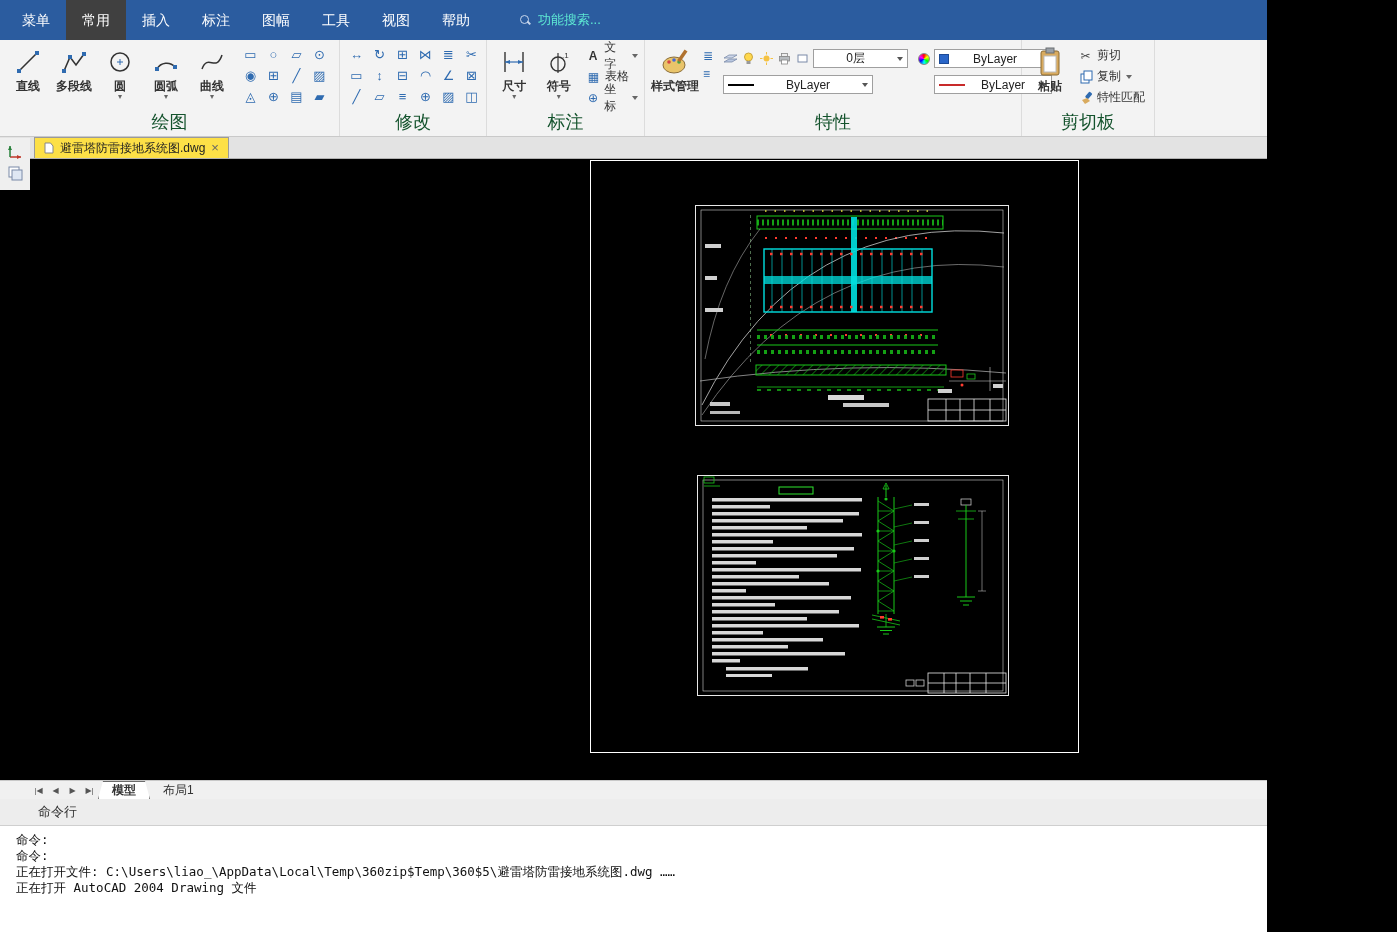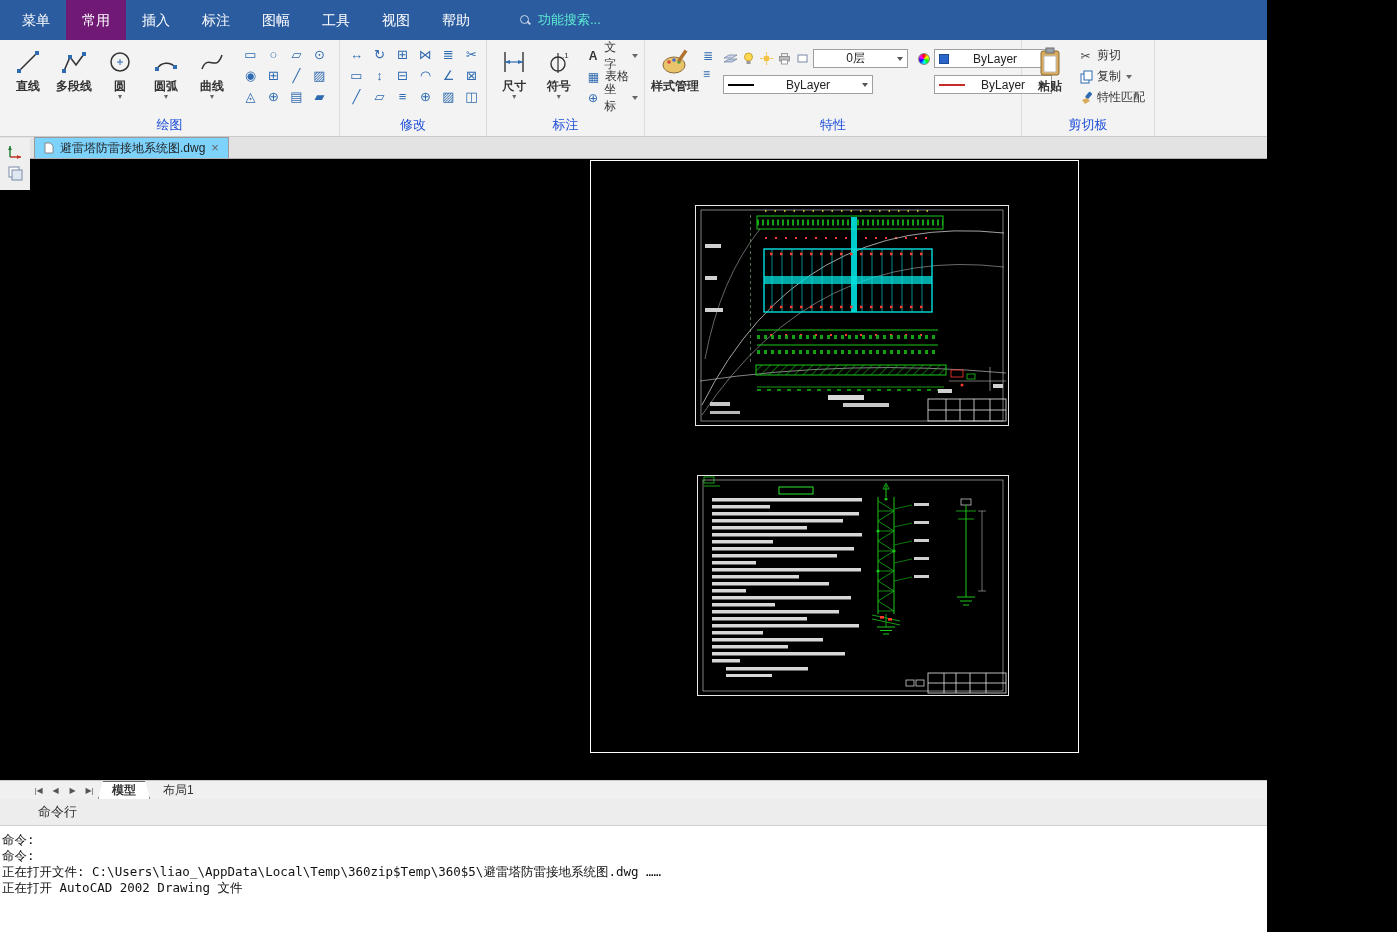--- a/index.html
+++ b/index.html
@@ -4,34 +4,34 @@
 <style>
   * { margin:0; padding:0; box-sizing:border-box; }
   html,body { width:1397px; height:932px; overflow:hidden; background:#000;
               font-family:"Liberation Sans","DejaVu Sans",sans-serif; }
   .app { position:relative; width:1267px; height:932px; background:#f3f3f3; }
 
   
   .menubar { position:absolute; top:0; left:0; right:0; height:40px; background:#2b5c9f;
              display:flex; align-items:center; padding-left:6px; }
   .menu-item { color:#fff; font-size:14px; height:40px; line-height:40px; padding:0 16px; cursor:default; }
-  .menu-item.active { background:#701a75; }
+  .menu-item.active { background:#404040; }
   .menu-search { display:flex; align-items:center; gap:7px; margin-left:34px; color:#5eead4; font-size:13px; }
   .mag { position:relative; width:11px; height:11px; display:inline-block; }
   .mag::before { content:""; position:absolute; top:0; left:0; width:7px; height:7px;
                  border:1.5px solid #c9d7ec; border-radius:50%; }
   .mag::after { content:""; position:absolute; left:7px; top:7px; width:4px; height:1.5px;
                 background:#c9d7ec; transform:rotate(45deg); }
 
   
   .ribbon { position:absolute; top:40px; left:0; right:0; height:97px; background:#f3f3f3;
             border-bottom:1px solid #c9c9c9; display:flex; }
   .rgroup { position:relative; height:100%; border-right:1px solid #dcdcdc; flex:none; }
   .rgroup-label { position:absolute; bottom:2px; left:0; right:0; text-align:center;
-                  font-size:13px; color:#1d4ed8; }
+                  font-size:18px; color:#14532d; }
   .rgroup-content { display:flex; align-items:flex-start; padding:5px 6px 18px 6px; height:100%; gap:2px; }
   .btool { width:44px; display:flex; flex-direction:column; align-items:center; font-size:12px;
            color:#333; cursor:default; }
   .btool .ticon { height:34px; display:flex; align-items:center; justify-content:center; }
   .btool .tlabel { line-height:14px; white-space:nowrap;font-weight:bold; }
   .btool.arrow::after { content:"▾"; font-size:8px; color:#666; line-height:8px; }
   .sgrid { display:grid; grid-auto-rows:21px; align-content:start; margin-left:4px; }
   .sgrid.cols4 { grid-template-columns:repeat(4,23px); }
   .sgrid.cols6 { grid-template-columns:repeat(6,23px); }
   .sicon { width:21px; height:19px; display:flex; align-items:center; justify-content:center;
@@ -54,21 +54,21 @@
   .sw.sq-blue { width:10px; height:10px; background:#2a66c8; border:1px solid #1c4a96; }
   .sw.line-black { width:26px; height:2px; background:#000; }
   .sw.line-red { width:26px; height:2px; background:#c82a2a; }
   .mini { width:15px; height:15px; display:flex; align-items:center; justify-content:center; }
   .wheel { width:12px; height:12px; border-radius:50%;
            background:conic-gradient(#f00,#ff0,#0f0,#0ff,#00f,#f0f,#f00); border:1px solid #888; }
 
   
   .doctabs { position:absolute; top:137px; left:0; right:0; height:22px; background:#e3e3e3;
              border-bottom:1px solid #b1b1b1; display:flex; align-items:flex-end; padding-left:34px; }
-  .doctab { height:21px; background:#7dd3fc; border:1px solid #9a9a9a; border-bottom:none;
+  .doctab { height:21px; background:#fde047; border:1px solid #9a9a9a; border-bottom:none;
             display:flex; align-items:center; gap:6px; padding:0 9px; font-size:12px; color:#222; }
   .doctab .close { color:#666; font-size:13px; line-height:12px; cursor:default; }
 
   
   .sidebar { position:absolute; top:138px; left:0; width:30px; height:52px; background:#efefef;
              z-index:5; display:flex; flex-direction:column; align-items:center; gap:5px; padding-top:5px; }
 
   
   .canvas { position:absolute; top:159px; left:0; width:1397px; height:621px; background:#000; }
   .canvas svg { display:block; }
@@ -81,21 +81,21 @@
             cursor:default; }
   .laytab.active { background:#fff; border:1px solid #6b6b6b; border-bottom:none; font-weight:bold;
                    clip-path:polygon(5px 0, calc(100% - 5px) 0, 100% 100%, 0 100%); }
 
   
   .cmdheader { position:absolute; top:799px; left:0; right:0; height:27px; background:#ededed;
                border-bottom:1px solid #cfcfcf; display:flex; align-items:center; padding-left:38px;
                font-size:13px; color:#333; }
   .cmdarea { position:absolute; top:826px; left:0; right:0; height:106px; background:#fff;
              font-family:"DejaVu Sans Mono","Liberation Mono",monospace; font-size:12.5px; color:#111;
-             padding:6px 2px; }
+             padding:6px 16px; }
   .cmdline { height:16px; line-height:16px; white-space:pre; }
 </style>
 </head>
 <body>
 
 <div class="app">
 
   <div class="menubar">
     <div class="menu-item">菜单</div>
     <div class="menu-item active">常用</div>
@@ -615,16 +615,16 @@
     <div class="laytab">布局1</div>
   </div>
 
   <div class="cmdheader">
     <span>命令行</span>
   </div>
   <div class="cmdarea">
     <div class="cmdline">命令:</div>
     <div class="cmdline">命令:</div>
     <div class="cmdline">正在打开文件: C:\Users\liao_\AppData\Local\Temp\360zip$Temp\360$5\避雷塔防雷接地系统图.dwg ……</div>
-    <div class="cmdline">正在打开 AutoCAD 2002 Drawing 文件</div>
+    <div class="cmdline">正在打开 AutoCAD 2004 Drawing 文件</div>
   </div>
 
 </div>
 
 </body></html>

